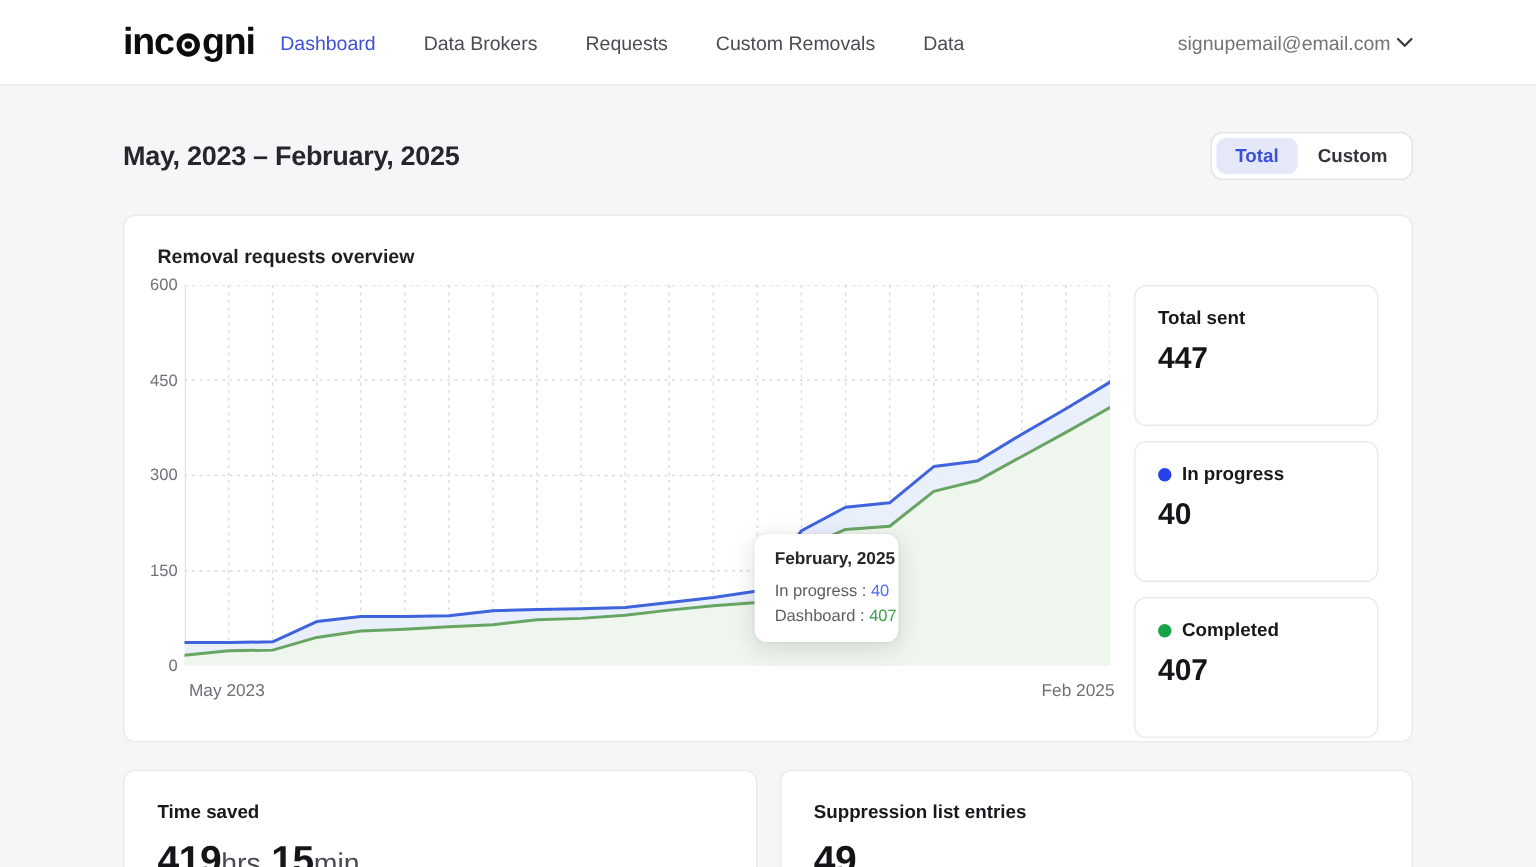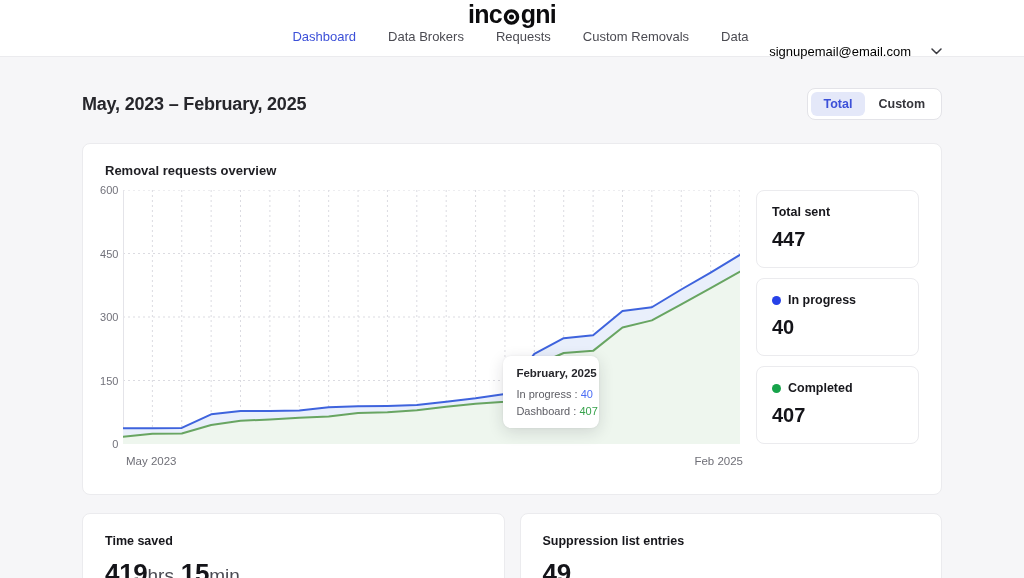--- a/index.html
+++ b/index.html
@@ -6,30 +6,30 @@
   html,body { width:1024px; height:578px; overflow:hidden; }
   body {
     font-family:"Liberation Sans", sans-serif;
     background:#f6f6f8;
     color:#232329;
   }
 
   
   header {
     height:57px; background:#ffffff; border-bottom:1px solid #ebebee;
-    display:flex; align-items:center; padding:0 82px;flex-direction:column;
+    display:flex; align-items:center; padding:16px 82px;
   }
   .logo { display:flex; align-items:center; font-weight:800; font-size:25px;
           letter-spacing:-0.8px; color:#0c0c0e; cursor:pointer; }
   .logo svg { margin:3px 1px 0 1px; display:block; }
   nav { display:flex; align-items:center; margin-left:17px; gap:32px; }
   nav a { font-size:13px; color:#4b4b52; text-decoration:none; cursor:pointer; }
   nav a.active { color:#3c50d8; font-weight:500; }
-  .account { margin-left:auto; display:flex; align-items:center; gap:20px;
-             font-size:13px; color:#000000; cursor:pointer; }
+  .account { margin-left:auto; display:flex; align-items:center; gap:4px;
+             font-size:13px; color:#737373; cursor:pointer; }
 
   
   main { padding:0 82px; }
   .title-row { margin-top:31px; display:flex; align-items:center; justify-content:space-between; }
   h1 { font-size:18px; font-weight:700; letter-spacing:-0.2px; color:#26262b; }
   .toggle { background:#ffffff; border:1px solid #e3e3e8; border-radius:8px;
             padding:3px; display:flex;align-items:center; }
   .toggle button { border:0; background:transparent; font-family:inherit;
             font-size:12.5px; font-weight:700; color:#35353b; padding:5px 13px;
             border-radius:6px; cursor:pointer; }
@@ -53,21 +53,21 @@
   
   .tooltip { position:absolute; left:380px; top:166px; width:96px;
              background:#ffffff; border-radius:8px; padding:11px 13px;
              box-shadow:0 4px 16px rgba(30,30,40,.14), 0 0 2px rgba(30,30,40,.08); }
   .tooltip .tt-title { font-size:11.5px; font-weight:700; color:#26262b; margin-bottom:9px; white-space:nowrap; }
   .tooltip .tt-row { font-size:11px; color:#5c5c63; margin-top:5px; white-space:nowrap; }
   .tooltip .tt-row b { font-weight:400; }
 
   
   .stats { margin-left:13px; width:165px; display:flex; flex-direction:column; gap:10px; }
-  .stat-card { height:78px; padding:14px 15px; }
+  .stat-card { height:94px; padding:14px 15px; }
   .stat-head { display:flex; align-items:center; gap:7px; }
   .dot { width:9px; height:9px; border-radius:50%; }
   .stat-label { font-size:12.5px; font-weight:700; color:#17171c; }
   .stat-value { margin-top:9px; font-size:20px; font-weight:700; color:#141419; }
 
   
   .bottom-row { margin-top:18px; display:flex; gap:15px; }
   .bottom-row .card { flex:1; padding:20px 22px; height:120px; }
   .bottom-title { font-size:12.5px; font-weight:700; color:#17171c; }
   .big-value { margin-top:10px; font-size:26px; font-weight:700; color:#141419; letter-spacing:-0.3px; }

